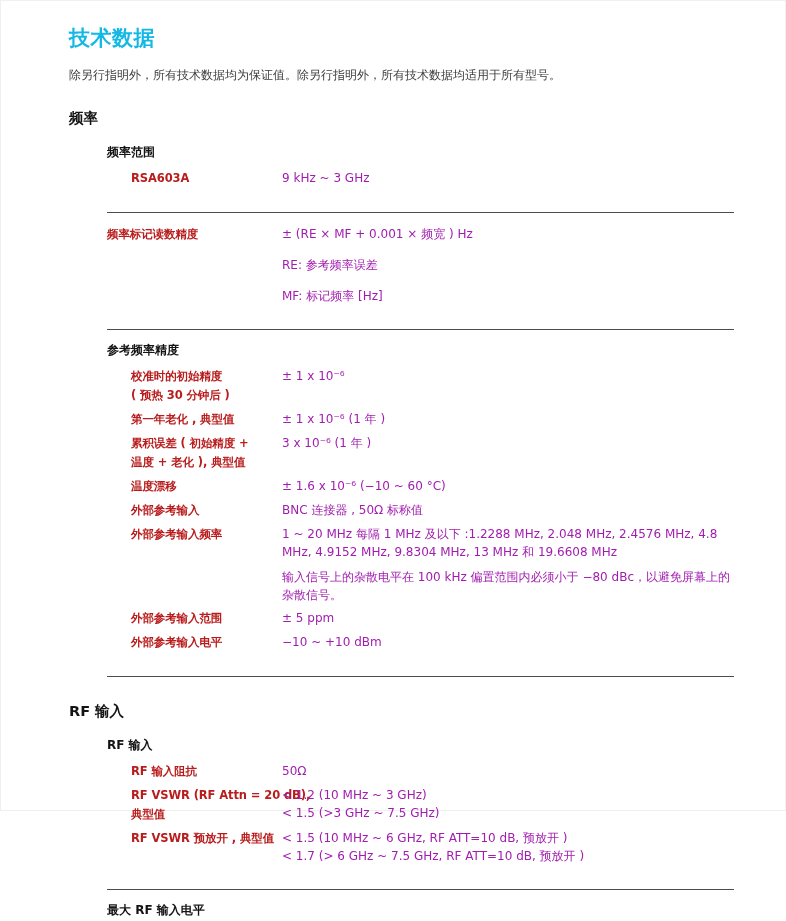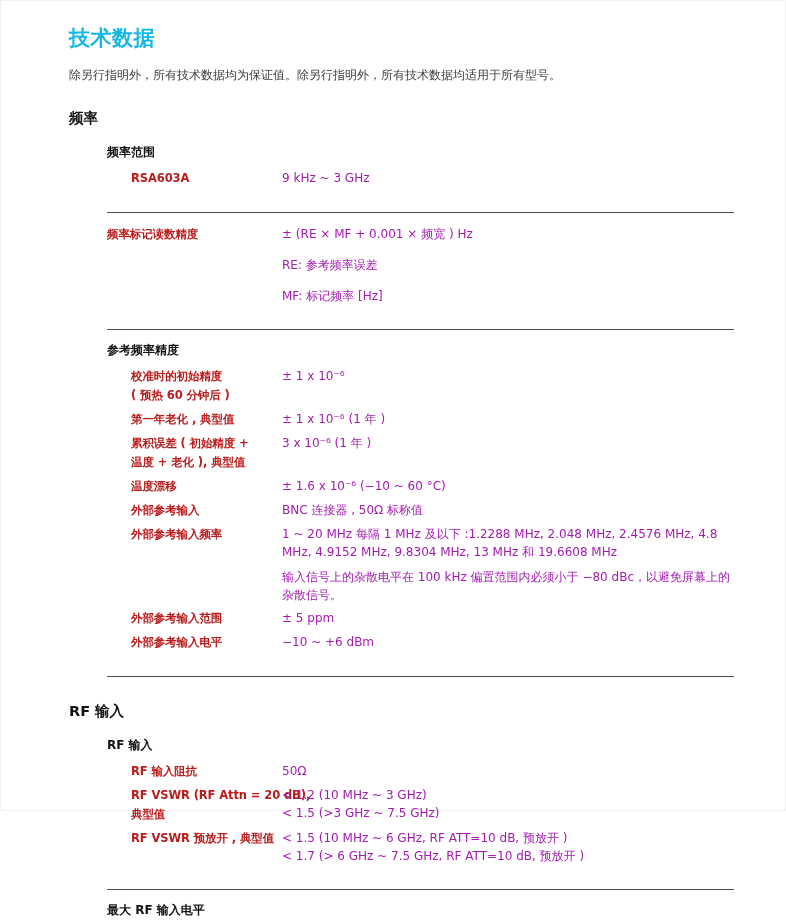--- a/index.html
+++ b/index.html
@@ -72,21 +72,21 @@
                 <div class="vline">MF: 标记频率 [Hz]</div>
               </div>
             </div>
           </div>
         </div>
         <div class="block">
           <div class="block-heading">参考频率精度</div>
           <div class="row indent-2 normal">
             <div class="label">
               <div class="lline">校准时的初始精度</div>
-              <div class="lline">( 预热 60 分钟后 )</div>
+              <div class="lline">( 预热 30 分钟后 )</div>
             </div>
             <div class="value">
               <div class="group">
                 <div class="vline">± 1 x 10⁻⁶</div>
               </div>
             </div>
           </div>
           <div class="row indent-2 normal">
             <div class="label">
               <div class="lline">第一年老化 , 典型值</div>
@@ -150,21 +150,21 @@
                 <div class="vline">± 5 ppm</div>
               </div>
             </div>
           </div>
           <div class="row indent-2 normal">
             <div class="label">
               <div class="lline">外部参考输入电平</div>
             </div>
             <div class="value">
               <div class="group">
-                <div class="vline">−10 ~ +6 dBm</div>
+                <div class="vline">−10 ~ +10 dBm</div>
               </div>
             </div>
           </div>
         </div>
       </section>
       <section class="spec-section">
         <h2 class="section-title">RF 输入</h2>
         <div class="block">
           <div class="block-heading">RF 输入</div>
           <div class="row indent-2 normal">

